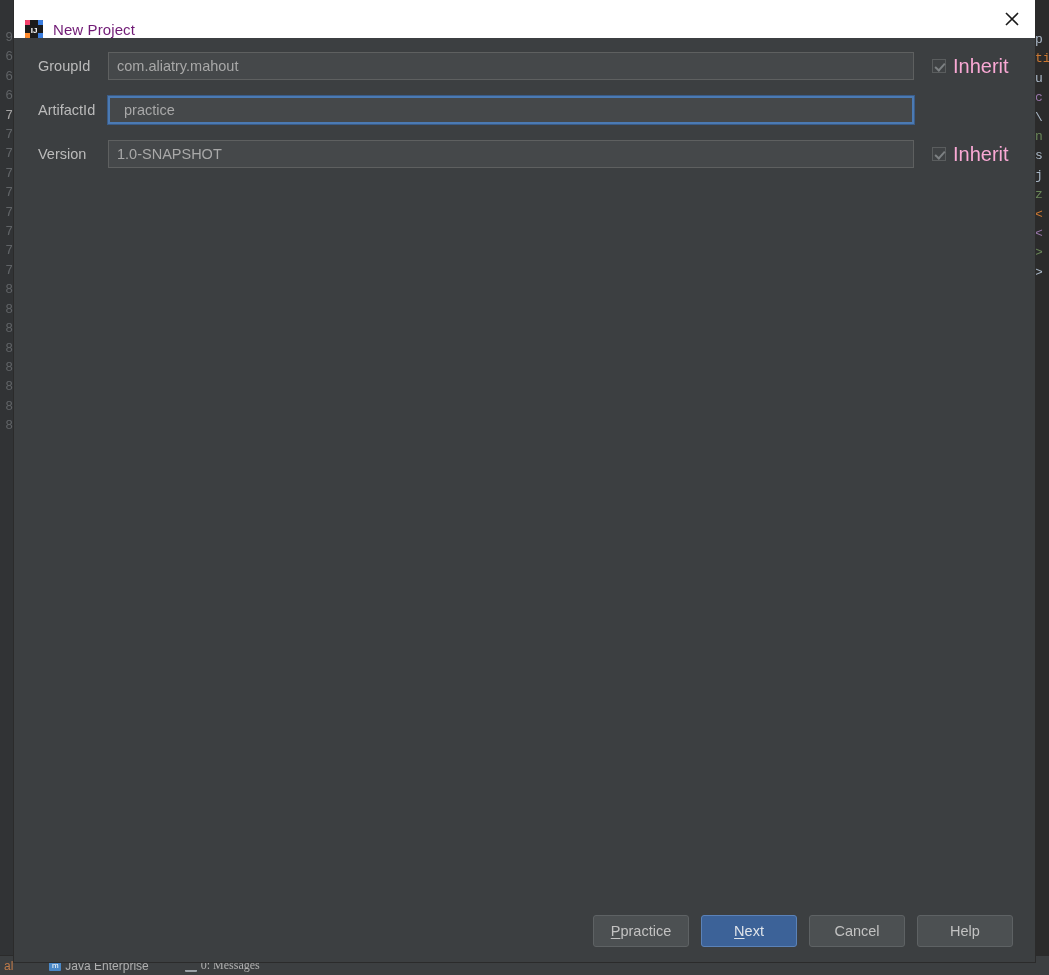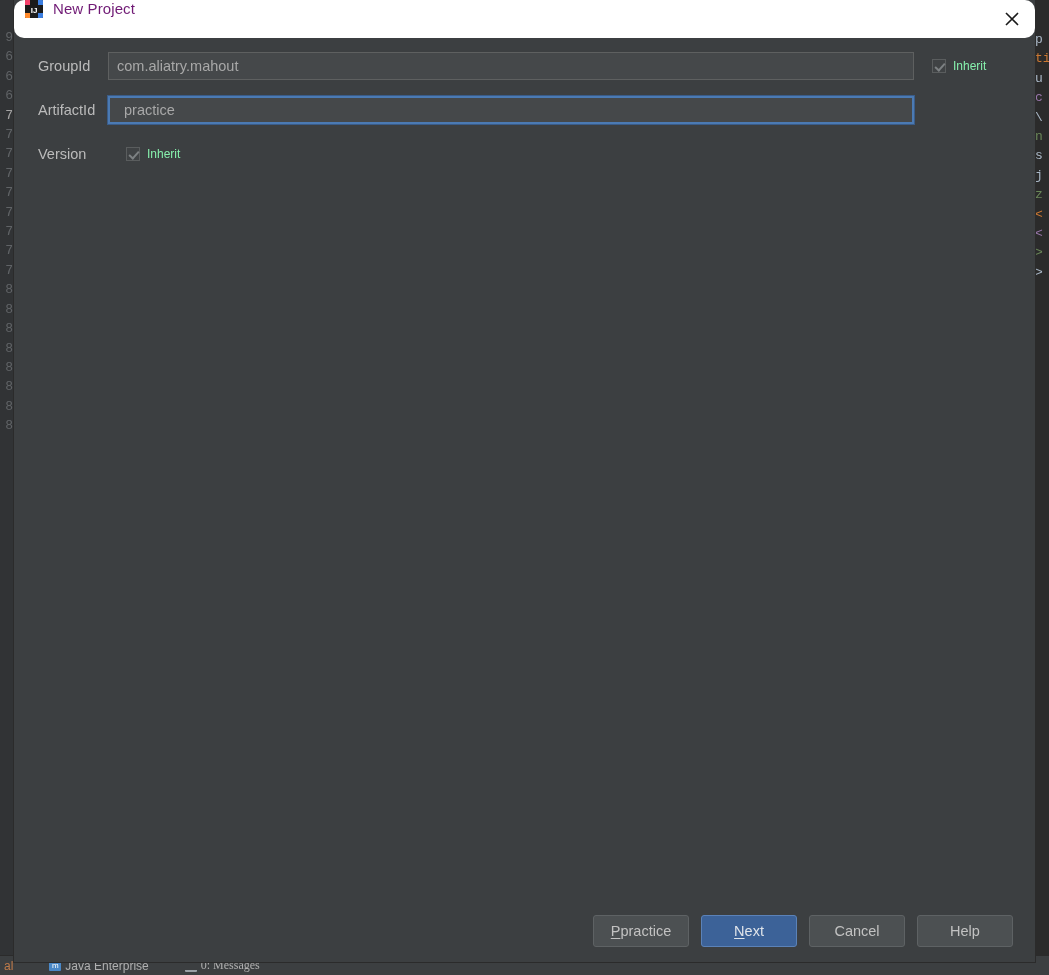--- a/index.html
+++ b/index.html
@@ -99,24 +99,23 @@
     box-sizing: border-box;
     display: flex;
     flex-direction: column;
     box-shadow: 0 0 0 1px #2b2b2b;
   }
 
   .titlebar {
     height: 38px;
     background: #ffffff;
     display: flex;
-    align-items: flex-start;
+    align-items: flex-end;
     flex: none;
     position: relative;
-    border-radius: 10px;
   }
   .titlebar-icon {
     width: 18px; height: 18px;
     margin-left: 11px;
     position: relative;
     flex: none;
     border-radius: 1px;
     overflow: hidden;
   }
   .title-text {
@@ -196,22 +195,22 @@
   .checkbox::after {
     content: "";
     position: absolute;
     left: 4px; top: 1px;
     width: 4px; height: 8px;
     border: solid #7d8183;
     border-width: 0 2px 2px 0;
     transform: rotate(42deg);
   }
   .inherit-label {
-    font-size: 12px;
-    color: #86efac;
+    font-size: 20px;
+    color: #f9a8d4;
   }
 
   .dialog-footer {
     flex: none;
     height: 62px;
     display: flex;
     align-items: center;
     justify-content: flex-end;
     padding-right: 22px;
     gap: 12px;
@@ -395,20 +394,23 @@
         <span>practice</span>
       </div>
       <div class="inherit-wrap hidden">
         <span class="checkbox"></span>
         <span class="inherit-label"></span>
       </div>
     </div>
 
     <div class="form-row">
       <span class="form-label">Version</span>
+      <div class="field">
+        <span>1.0-SNAPSHOT</span>
+      </div>
       <div class="inherit-wrap">
         <span class="checkbox"></span>
         <span class="inherit-label">Inherit</span>
       </div>
     </div>
 
   </div>
 
   <div class="dialog-footer">
     <div class="btn">

